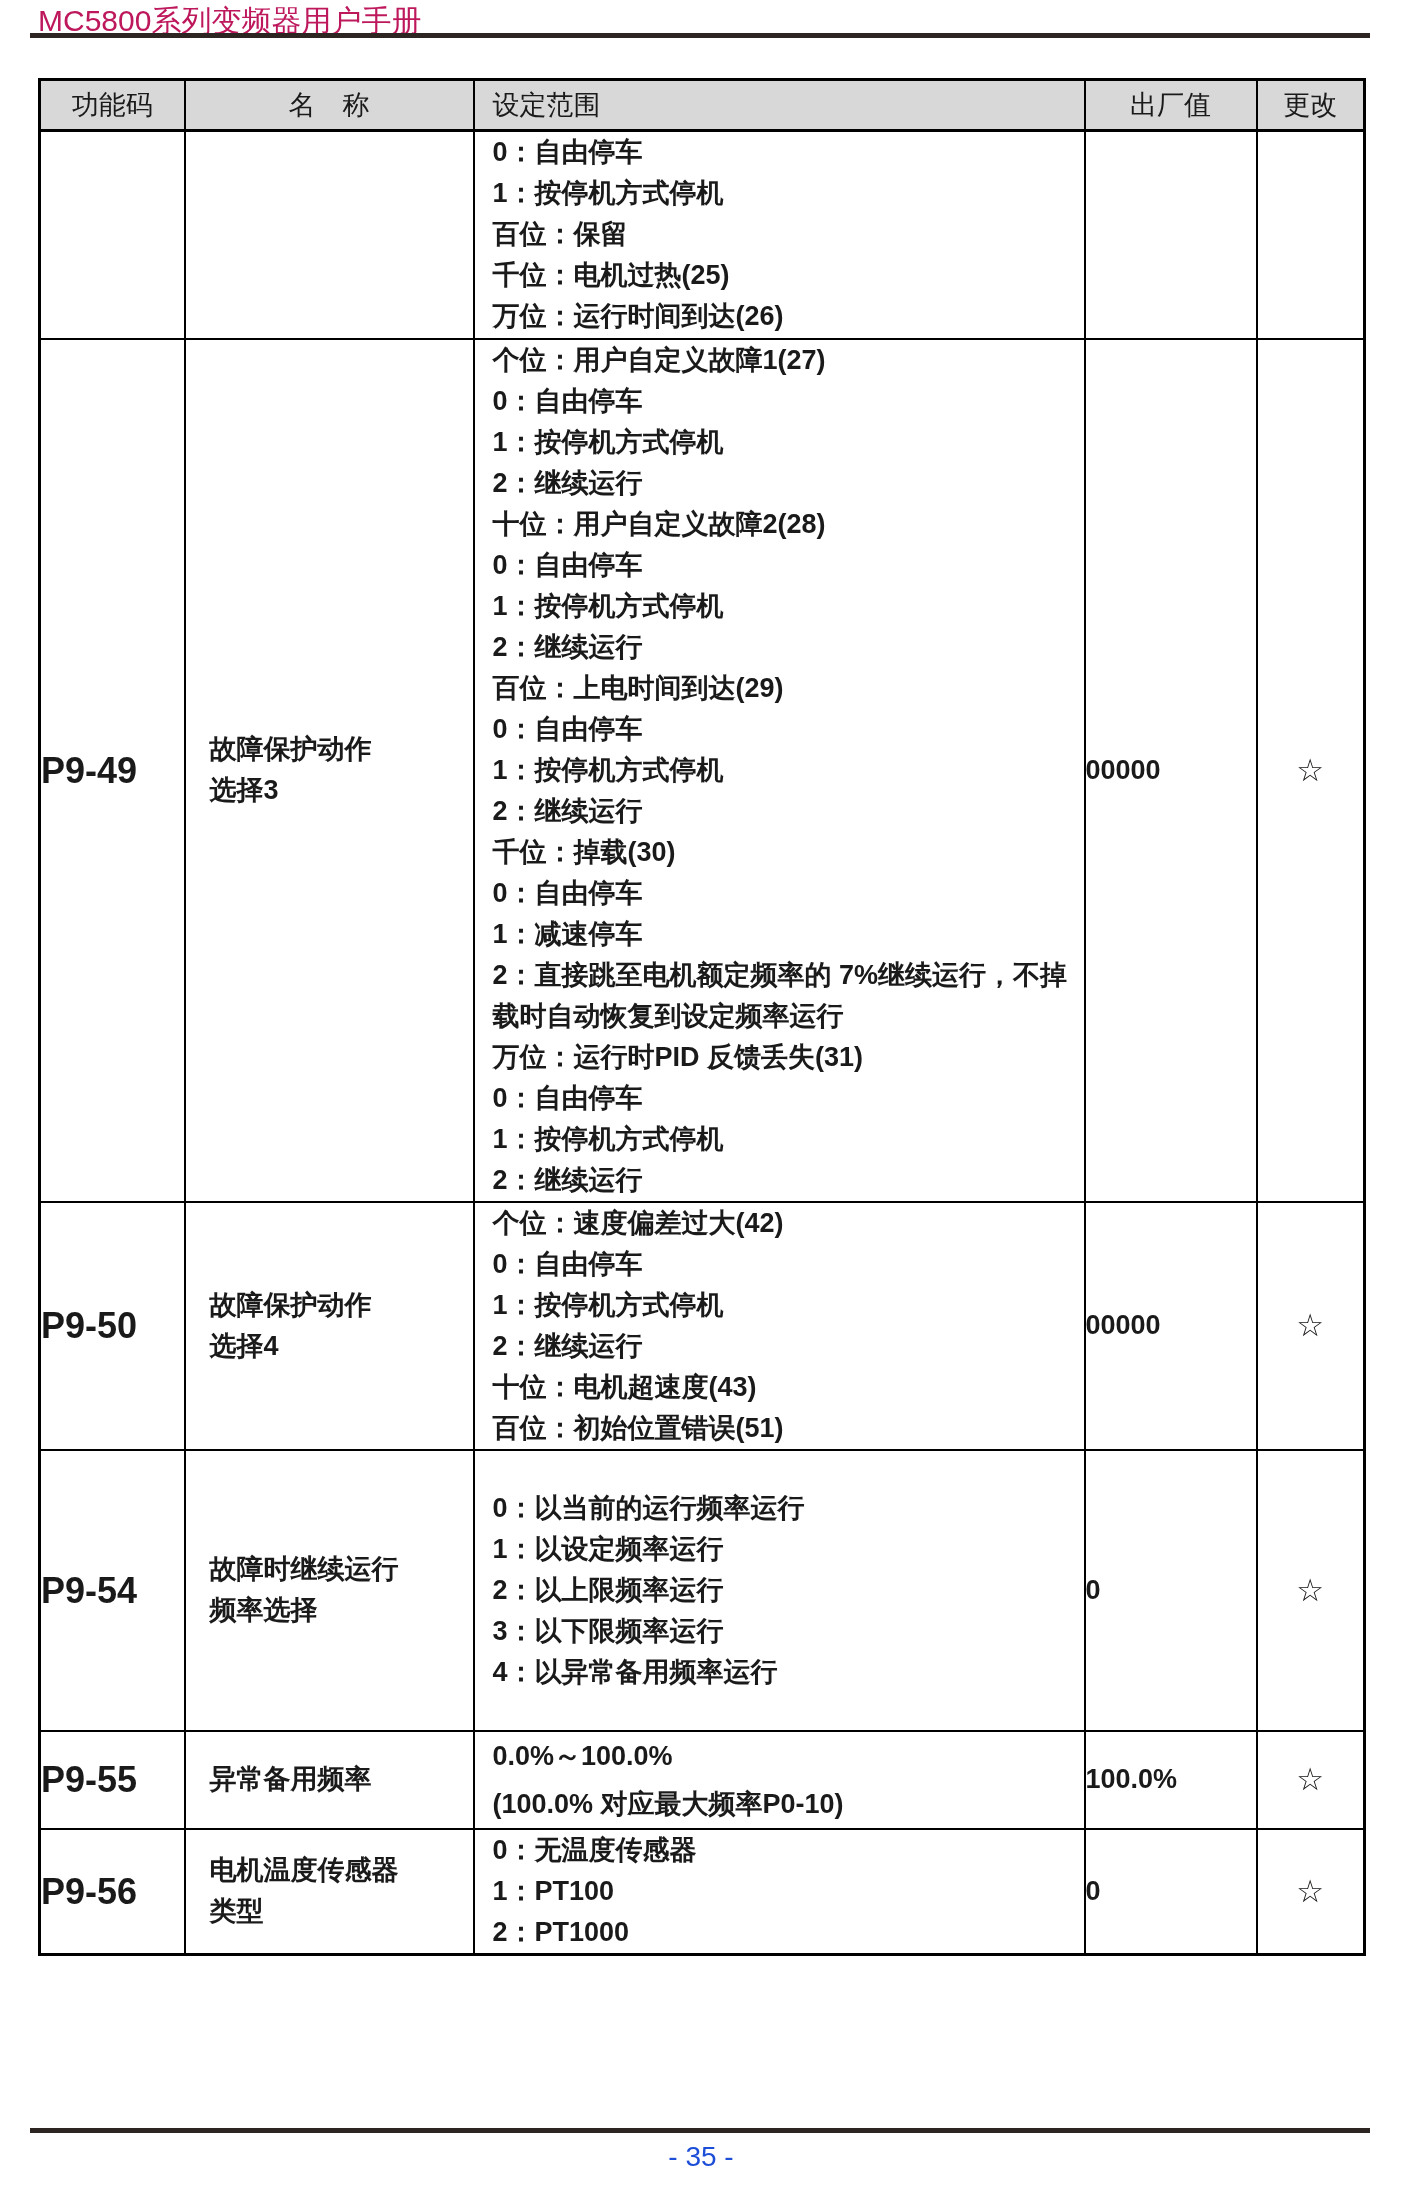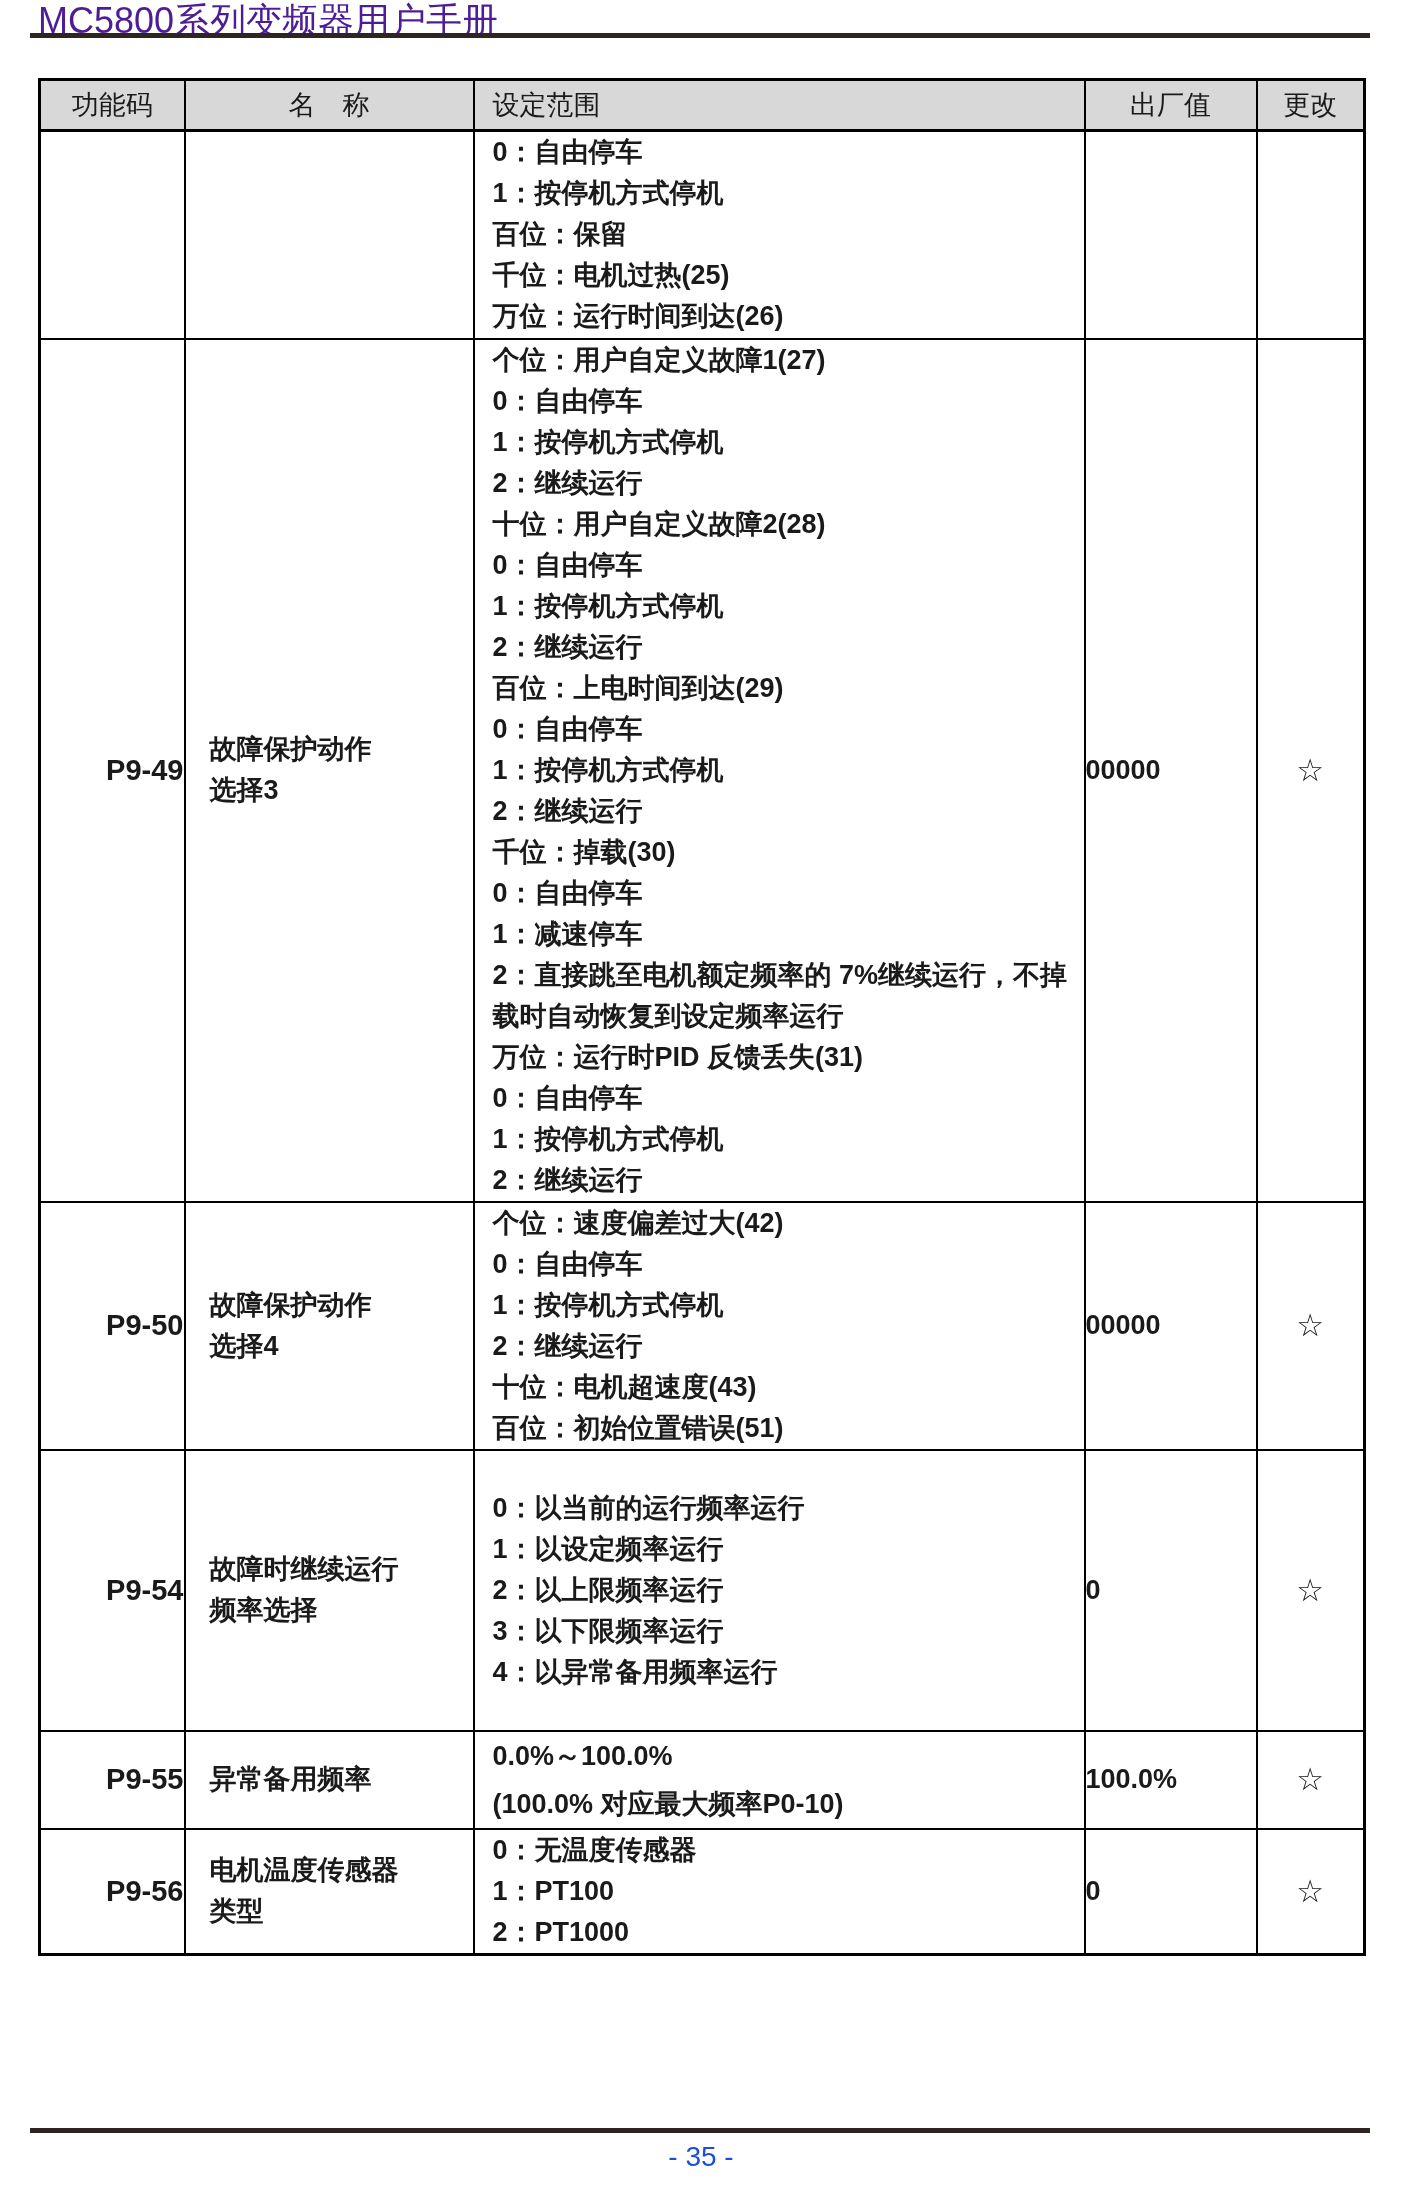--- a/index.html
+++ b/index.html
@@ -11,23 +11,23 @@
   .page {
     position: relative;
     width: 1402px;
     height: 2185px;
     background: #ffffff;
     overflow: hidden;
   }
   .doc-title {
     position: absolute;
     left: 38px; top: 4px;
-    font-size: 36px;
+    font-size: 30px;
     line-height: 34px;
-    color: #4c1d95;
+    color: #be185d;
     white-space: nowrap;
   }
   .rule-top {
     position: absolute;
     left: 30px; top: 33px;
     width: 1340px; height: 5px;
     background: #2d2522;
   }
   table.param-table {
     position: absolute;
@@ -64,22 +64,22 @@
   tr.r0 { height: 208px; }
   tr.r1 { height: 858px; }
   tr.r2 { height: 245px; }
   tr.r3 { height: 281px; }
   tr.r4 { height: 98px;  }
   tr.r5 { height: 124px; }
   tr.r6 { height: 43px;  }
   tr.r7 { height: 86px;  }
 
   td.code {
-    text-align: right;
-    font-size: 29px;
+    text-align: left;
+    font-size: 36px;
     white-space: nowrap;
   }
   td.name {
     text-align: left;
     padding-left: 24px;
     padding-right: 8px;
     white-space: pre-line;
   }
   td.range {
     text-align: left;

